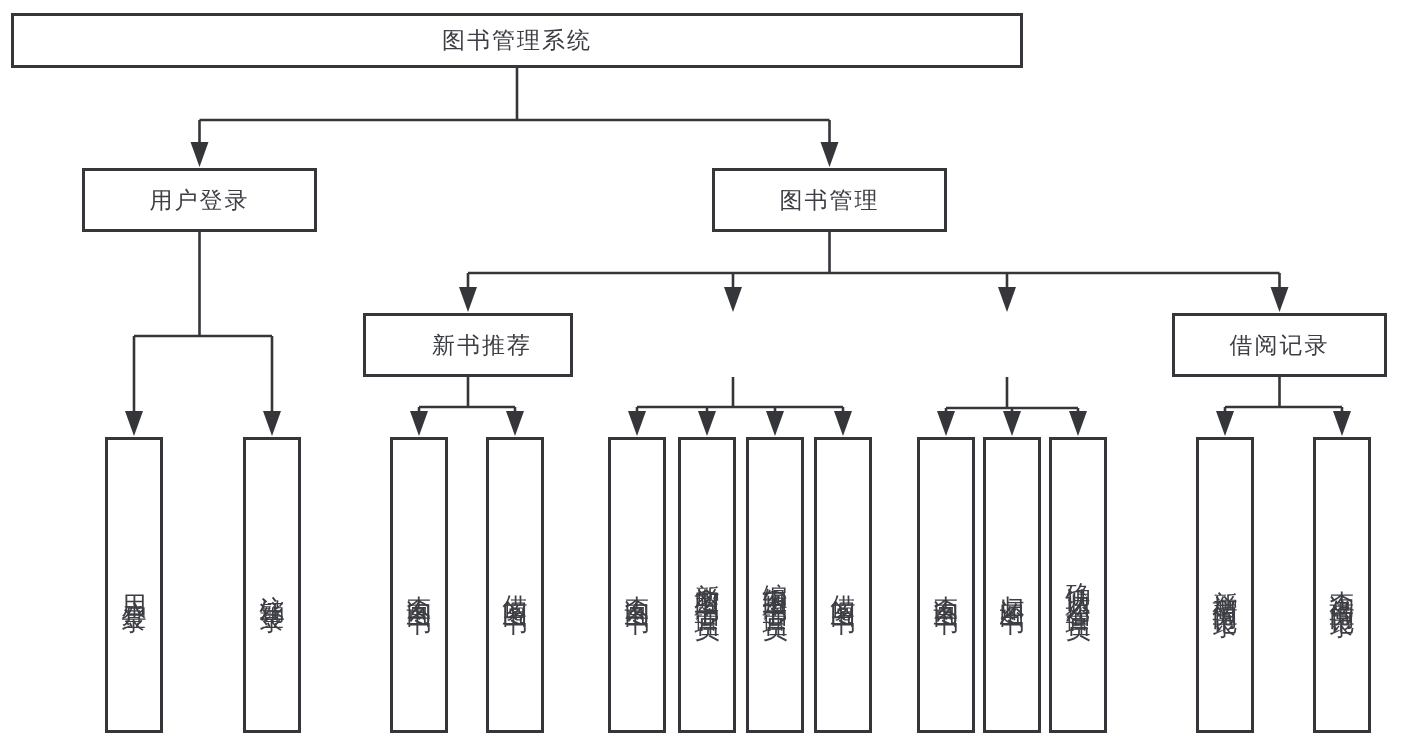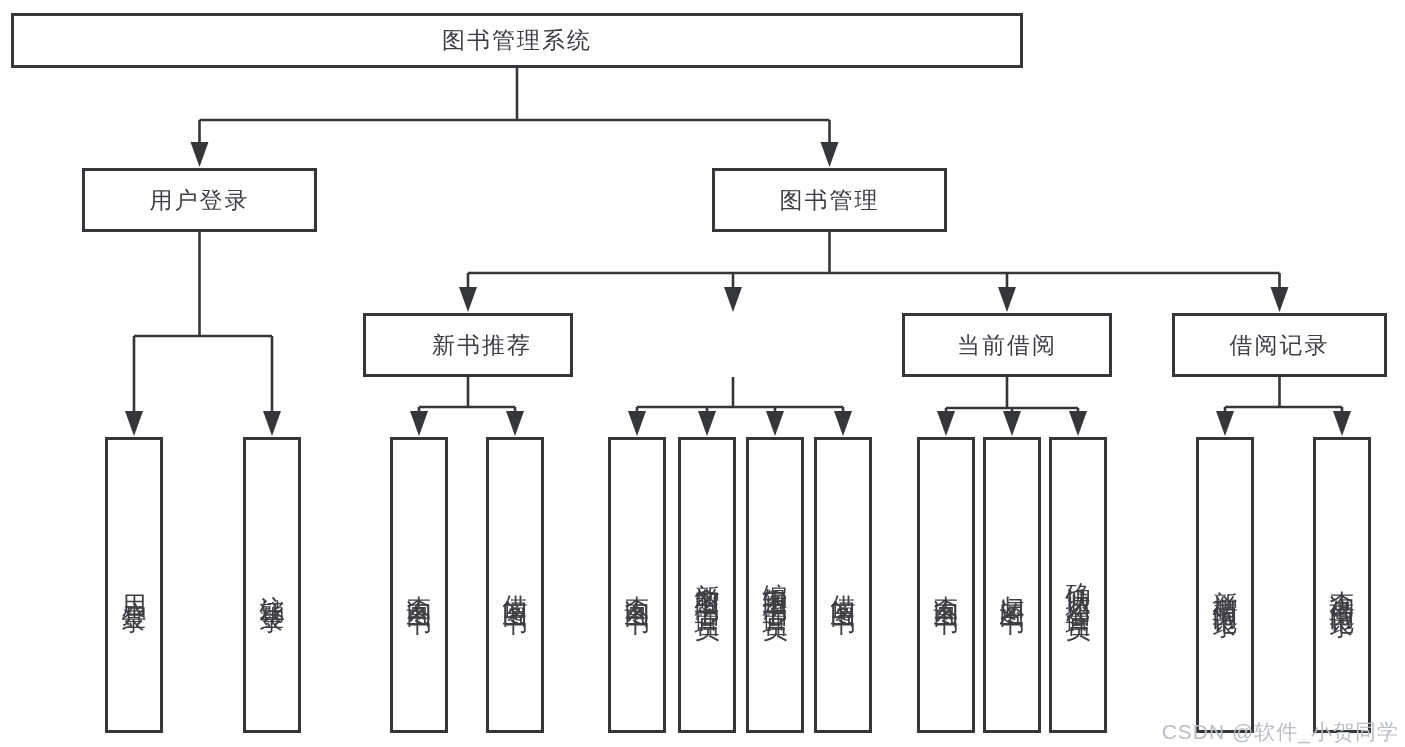--- a/index.html
+++ b/index.html
@@ -119,23 +119,20 @@
   <div class="hbox" style="left:82px; top:168px; width:235px; height:64px;">
     <span>用户登录</span>
   </div>
   <div class="hbox" style="left:712px; top:168px; width:235px; height:64px;">
     <span>图书管理</span>
   </div>
 
   <div class="hbox" style="left:363px; top:313px; width:210px; height:64px;padding-left:28px;">
     <span>新书推荐</span>
   </div>
-  <div class="hbox" style="left:902px; top:313px; width:210px; height:64px;">
-    <span>当前借阅</span>
-  </div>
   <div class="hbox" style="left:1172px; top:313px; width:215px; height:64px;">
     <span>借阅记录</span>
   </div>
 
   <div class="leaf" style="left:105px;">
     <span>用户登录</span>
   </div>
   <div class="leaf" style="left:243px;">
     <span>注销登录</span>
   </div>
@@ -170,14 +167,13 @@
     <span>确认归还（管理员）</span>
   </div>
 
   <div class="leaf" style="left:1196px;">
     <span>新增借阅记录</span>
   </div>
   <div class="leaf" style="left:1313px;">
     <span>查询借阅记录</span>
   </div>
 
-  <div class="watermark">CSDN @软件_小贺同学</div>
 </div>
 
 </body></html>

